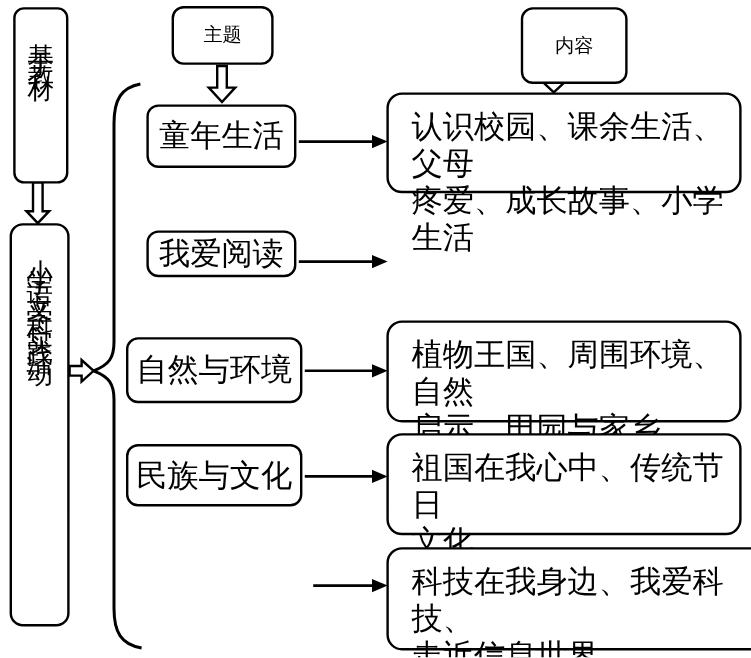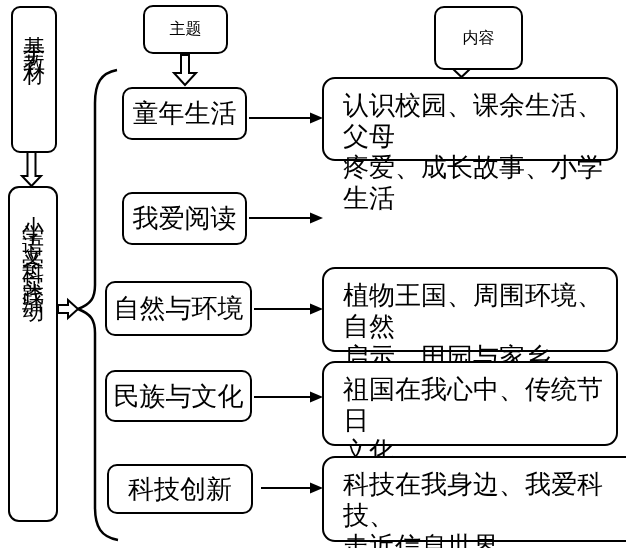--- a/index.html
+++ b/index.html
@@ -77,31 +77,28 @@
   <div class="box hdr" style="left:143px;top:5px;width:85px;height:49px;">
     <span>主题</span>
   </div>
   <div class="box hdr" style="left:418px;top:6px;width:89px;height:64px;margin-left:16px;">
     <span>内容</span>
   </div>
 
   <div class="box theme" style="left:122px;top:87px;width:125px;height:53px;">
     <span>童年生活</span>
   </div>
-  <div class="box theme" style="left:122px;top:192px;width:125px;height:53px;">
+  <div class="box theme" style="left:122px;top:192px;width:125px;height:39px;">
     <span>我爱阅读</span>
   </div>
   <div class="box theme" style="left:105px;top:281px;width:147px;height:55px;">
     <span>自然与环境</span>
   </div>
   <div class="box theme" style="left:105px;top:370px;width:147px;height:52px;">
     <span>民族与文化</span>
-  </div>
-  <div class="box theme" style="left:107px;top:464px;width:146px;height:50px;">
-    <span>科技创新</span>
   </div>
 
   <div class="box content-box" style="left:322px;top:77px;width:296px;height:84px;">认识校园、课余生活、父母
 疼爱、成长故事、小学生活</div>
   <div class="box content-box" style="left:322px;top:267px;width:296px;height:85px;">植物王国、周围环境、自然
 启示、田园与家乡</div>
   <div class="box content-box" style="left:322px;top:361px;width:296px;height:85px;">祖国在我心中、传统节日
 文化</div>
   <div class="box content-box" style="left:322px;top:456px;width:324px;height:86px;">科技在我身边、我爱科技、
 走近信息世界</div>

